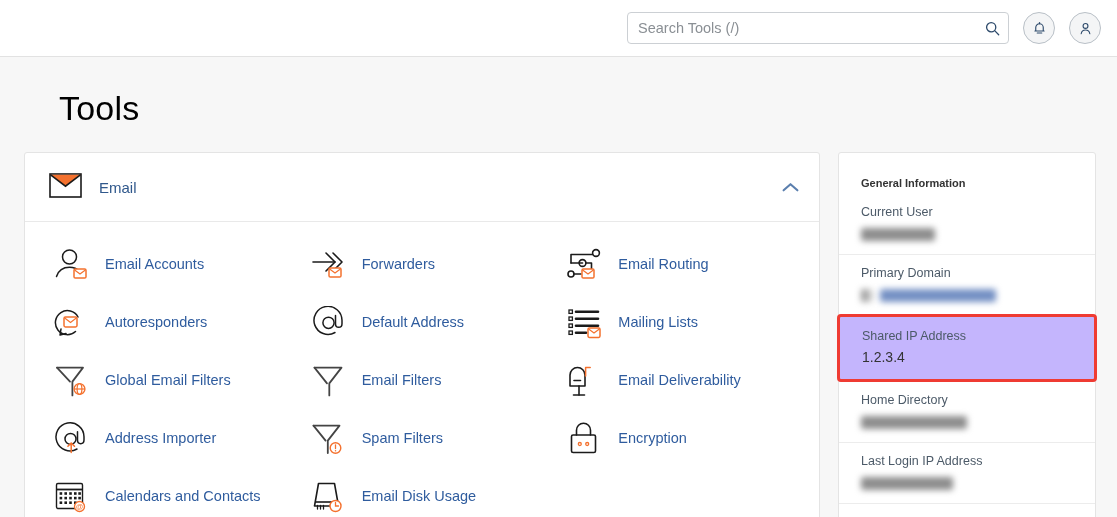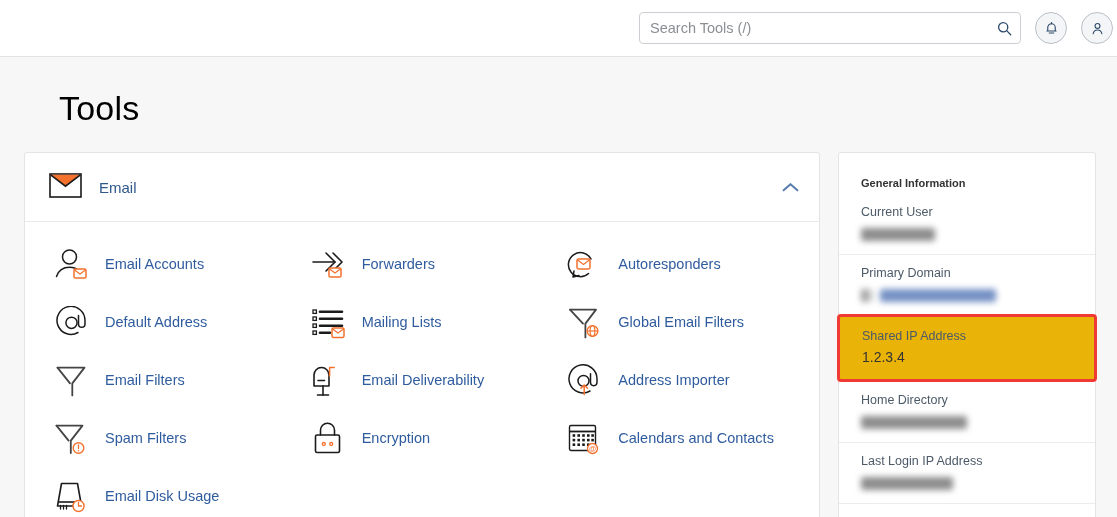--- a/index.html
+++ b/index.html
@@ -11,21 +11,21 @@
   }
 
   
   .topbar {
     height: 57px;
     background: #ffffff;
     border-bottom: 1px solid #e2e2e2;
     display: flex;
     align-items: center;
     justify-content: flex-end;
-    padding-right: 4px;
+    padding-right: 16px;
     gap: 14px;
   }
   .search-wrap {
     position: relative;
     width: 382px;
     height: 32px;
   }
   .search-input {
     width: 100%; height: 100%;
     border: 1px solid #ccd0d4;
@@ -166,21 +166,21 @@
   .redacted.dotted { background: linear-gradient(90deg,#9a9a9a 0 6px,#cfcfcf 6px 10px,#8f8f8f 10px 100%); }
 
   
   .info-row.highlight {
     border: 3px solid #ef3b33;
     border-radius: 4px;
     margin: -1px -2px;
     padding: 12px 22px 14px 22px;
     position: relative;
     z-index: 3;
-    background: #eab308;
+    background: #c4b5fd;
   }
 </style>
 </head>
 <body>
 
 <div class="topbar">
   <div class="search-wrap">
     <input class="search-input" type="text" placeholder="Search Tools (/)" style="">
     <button class="search-btn">
       <svg width="15" height="15" viewBox="0 0 16 16" fill="none" stroke="currentColor" stroke-width="1.4">
@@ -248,20 +248,36 @@
             <line x1="2" y1="14" x2="24" y2="14" stroke-linecap="round"></line>
             <path d="M15 5l9 9-9 9" stroke-linecap="round" stroke-linejoin="round"></path>
             <path d="M22 5l9 9-9 9" stroke-linecap="round" stroke-linejoin="round"></path>
             <rect x="18" y="20" width="12" height="9" rx="1.3" fill="#fff" stroke="#f4712e" stroke-width="1.5"></rect>
             <path d="M18.6 21l5.4 4 5.4-4" stroke="#f4712e" stroke-width="1.2"></path>
           </svg>
         </span>
         <span class="label">Forwarders</span>
       </div>
 
+      <div class="tool">
+        <span class="ico">
+          <svg width="36" height="34" viewBox="0 0 36 34" fill="none" stroke="#1b1b1b" stroke-width="1.6">
+            <circle cx="29" cy="5" r="3.4"></circle>
+            <circle cx="15.5" cy="15" r="3.4"></circle>
+            <circle cx="4" cy="26" r="3"></circle>
+            <path d="M4 15h11.5" stroke-linecap="round"></path>
+            <path d="M4 15V6.5h21.6" stroke-linecap="round" stroke-linejoin="round"></path>
+            <path d="M19 15h5.5v9.5h-3" stroke-linecap="round" stroke-linejoin="round"></path>
+            <path d="M7 26h7" stroke-linecap="round"></path>
+            <rect x="15" y="21" width="12" height="9" rx="1.3" fill="#fff" stroke="#f4712e" stroke-width="1.5"></rect>
+            <path d="M15.6 22l5.4 4 5.4-4" stroke="#f4712e" stroke-width="1.2"></path>
+          </svg>
+        </span>
+        <span class="label">Email Routing</span>
+      </div>
 
       <div class="tool">
         <span class="ico">
           <svg width="36" height="34" viewBox="0 0 36 34" fill="none" stroke="#1b1b1b" stroke-width="1.5">
             <path d="M24 11a12 12 0 1 0-2.5 14.5" stroke-linecap="round"></path>
             <path d="M7 23l-1 6 6-1.5" stroke-linecap="round" stroke-linejoin="round"></path>
             <rect x="10" y="11" width="13" height="10" rx="1.4" fill="#fff" stroke="#f4712e"></rect>
             <path d="M10.7 12.1l5.8 4.4 5.8-4.4" stroke="#f4712e" stroke-width="1.2"></path>
           </svg>
         </span>

